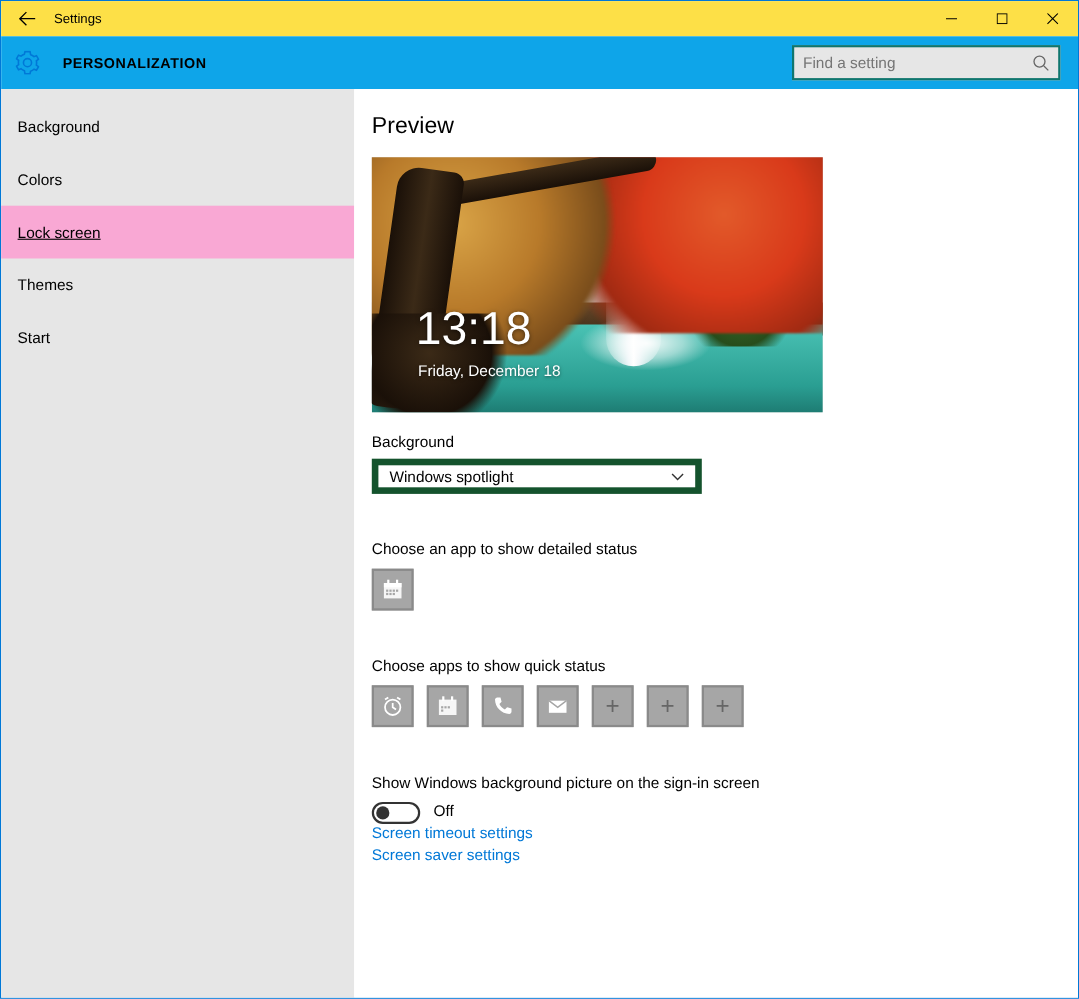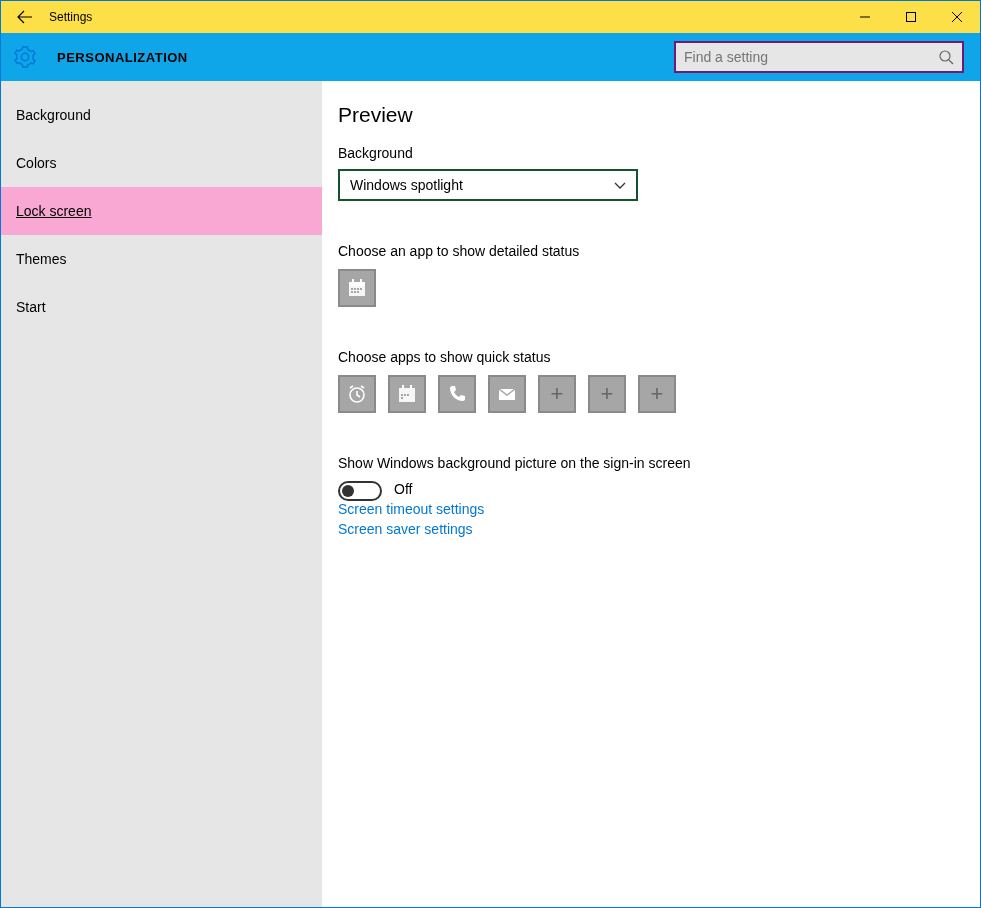--- a/index.html
+++ b/index.html
@@ -6,21 +6,21 @@
   body { width: 981px; height: 908px; background: #fff; border: 1px solid #0078d7; overflow: hidden; }
   .titlebar { height: 32px; background: #fde047; display: flex; align-items: center; }
   .titlebar .back { width: 48px; display: flex; align-items: center; justify-content: center; cursor: pointer; }
   .titlebar .title { font-size: 12px; color: #000; }
   .titlebar .spacer { flex: 1; }
   .titlebar .winbtn { width: 46px; height: 32px; display: flex; align-items: center; justify-content: center; cursor: pointer; }
   .headerbar { height: 48px; background: #0ea5e9; display: flex; align-items: center; padding: 0 16px 0 12px; }
   .gear { width: 24px; height: 24px; display: flex; align-items: center; justify-content: center; margin-right: 20px; }
   .section-title { font-size: 13px; font-weight: 600; letter-spacing: 0.5px; color: #000; }
   .headerbar .spacer { flex: 1; }
-  .searchbox { width: 290px; height: 32px; border: 2px solid #701a75; display: flex; align-items: center; padding: 0 8px; background: #e6e6e6; }
+  .searchbox { width: 244px; height: 32px; border: 2px solid #0f766e; display: flex; align-items: center; padding: 0 8px; background: #e6e6e6; }
   .searchbox input { flex: 1; border: none; outline: none; background: transparent; font-size: 14px; color: #666; }
   .searchbox .sicon { width: 16px; height: 16px; }
   .body { display: flex; height: calc(908px - 80px - 2px); }
   .sidebar { width: 321px; background: #e6e6e6; padding-top: 10px; }
   .sidebar-item { height: 48px; display: flex; align-items: center; padding-left: 15px; font-size: 14px; color: #000; cursor: pointer; }
   .sidebar-item.selected { background: #f9a8d4; text-decoration: underline; }
   .main { flex: 1; background: #fff; padding: 22px 16px; overflow: auto; }
   .main h2 { font-size: 21px; font-weight: 400; color: #000; margin-bottom: 16px; }
   .preview { width: 410px; height: 232px; position: relative; overflow: hidden; }
   .sky { position: absolute; inset: 0; background: linear-gradient(#c9d3d8, #d9dedc 40%, #cfd6d0 55%); }
@@ -30,21 +30,21 @@
   .branch { position: absolute; left: 40px; top: 10px; width: 220px; height: 20px; background: linear-gradient(#3b2a17,#1a1008); border-radius: 10px; transform: rotate(-10deg); }
   .pool { position: absolute; left: 0; right: 0; bottom: 0; height: 80px; background: linear-gradient(#4ac2b4,#2a9e92 70%,#1e7c73); }
   .bank { position: absolute; left: 0; right: 0; bottom: 70px; height: 30px; background: linear-gradient(#6b4a2a,#3b2a17); }
   .fall { position: absolute; left: 52%; top: 60px; width: 50px; height: 130px; background: linear-gradient(90deg, rgba(255,255,255,0.2), #e8f2f5 40%, #fff 50%, #e8f2f5 60%, rgba(255,255,255,0.2)); border-radius: 4px 4px 30px 30px; filter: blur(0.5px); }
   .spray { position: absolute; left: 46%; bottom: 38px; width: 120px; height: 50px; background: radial-gradient(ellipse at center, rgba(255,255,255,0.95) 0%, rgba(255,255,255,0.5) 40%, rgba(255,255,255,0) 70%); }
   .green-right { position: absolute; right: 15px; bottom: 60px; width: 120px; height: 70px; background: radial-gradient(circle at 50% 50%, #3a6b2a 0%, #274d1b 50%, rgba(0,0,0,0) 70%); }
   .rock-left { position: absolute; left: 0; bottom: 0; width: 130px; height: 90px; background: radial-gradient(circle at 40% 40%, #3b2a17 0%, #1a1008 60%, rgba(0,0,0,0) 75%); }
   .preview .clock { position: absolute; left: 40px; bottom: 52px; color: #fff; font-size: 42px; font-weight: 300; text-shadow: 0 1px 4px rgba(0,0,0,0.5); }
   .preview .date { position: absolute; left: 42px; bottom: 30px; color: #fff; font-size: 14px; text-shadow: 0 1px 3px rgba(0,0,0,0.5); }
   .label { font-size: 14px; color: #000; margin-top: 18px; margin-bottom: 8px; }
-  .dropdown { width: 300px; height: 32px; border: 2px solid #14532d; display: flex; align-items: center; padding: 0 10px; cursor: pointer; }
+  .dropdown { width: 300px; height: 32px; border: 6px solid #14532d; display: flex; align-items: center; padding: 0 10px; cursor: pointer; }
   .dropdown span { flex: 1; font-size: 14px; }
   .label2 { font-size: 14px; color: #000; margin-top: 42px; margin-bottom: 10px; }
   .tilerow { display: flex; gap: 12px; }
   .tile { width: 38px; height: 38px; background: #a6a6a6; border: 2px solid #8a8a8a; display: flex; align-items: center; justify-content: center; cursor: pointer; }
   .tile svg { fill: #fff; }
   .plus { color: #666; font-size: 22px; font-weight: 300; }
   .toggle-row { display: flex; gap: 12px; margin-top: 10px; }
   .toggle { width: 44px; height: 20px; border: 2px solid #333; border-radius: 20px; position: relative; cursor: pointer; }
   .toggle .knob { width: 12px; height: 12px; background: #333; border-radius: 50%; position: absolute; left: 2px; top: 2px; }
   .link { color: #0078d7; font-size: 14px; cursor: pointer; display: block; }
@@ -110,20 +110,35 @@
         <span>Themes</span>
       </div>
     <div class="sidebar-item">
         <span>Start</span>
       </div>
   </div>
 
   <div class="main">
     <h2>Preview</h2>
 
+    <div class="preview">
+      <div class="sky"></div>
+      <div class="bank"></div>
+      <div class="pool"></div>
+      <div class="green-right"></div>
+      <div class="fall"></div>
+      <div class="spray"></div>
+      <div class="foliage-right"></div>
+      <div class="foliage-left"></div>
+      <div class="branch"></div>
+      <div class="trunk"></div>
+      <div class="rock-left"></div>
+      <div class="clock">13:18</div>
+      <div class="date">Friday, December 18</div>
+    </div>
 
     <div class="label">Background</div>
     <div class="dropdown">
       <span>Windows spotlight</span>
       <svg width="12" height="12" viewBox="0 0 12 12">
           <path d="M1 4l5 5 5-5" stroke="#333" stroke-width="1.3" fill="none"></path>
         </svg>
     </div>
 
     <div class="label2">Choose an app to show detailed status</div>

